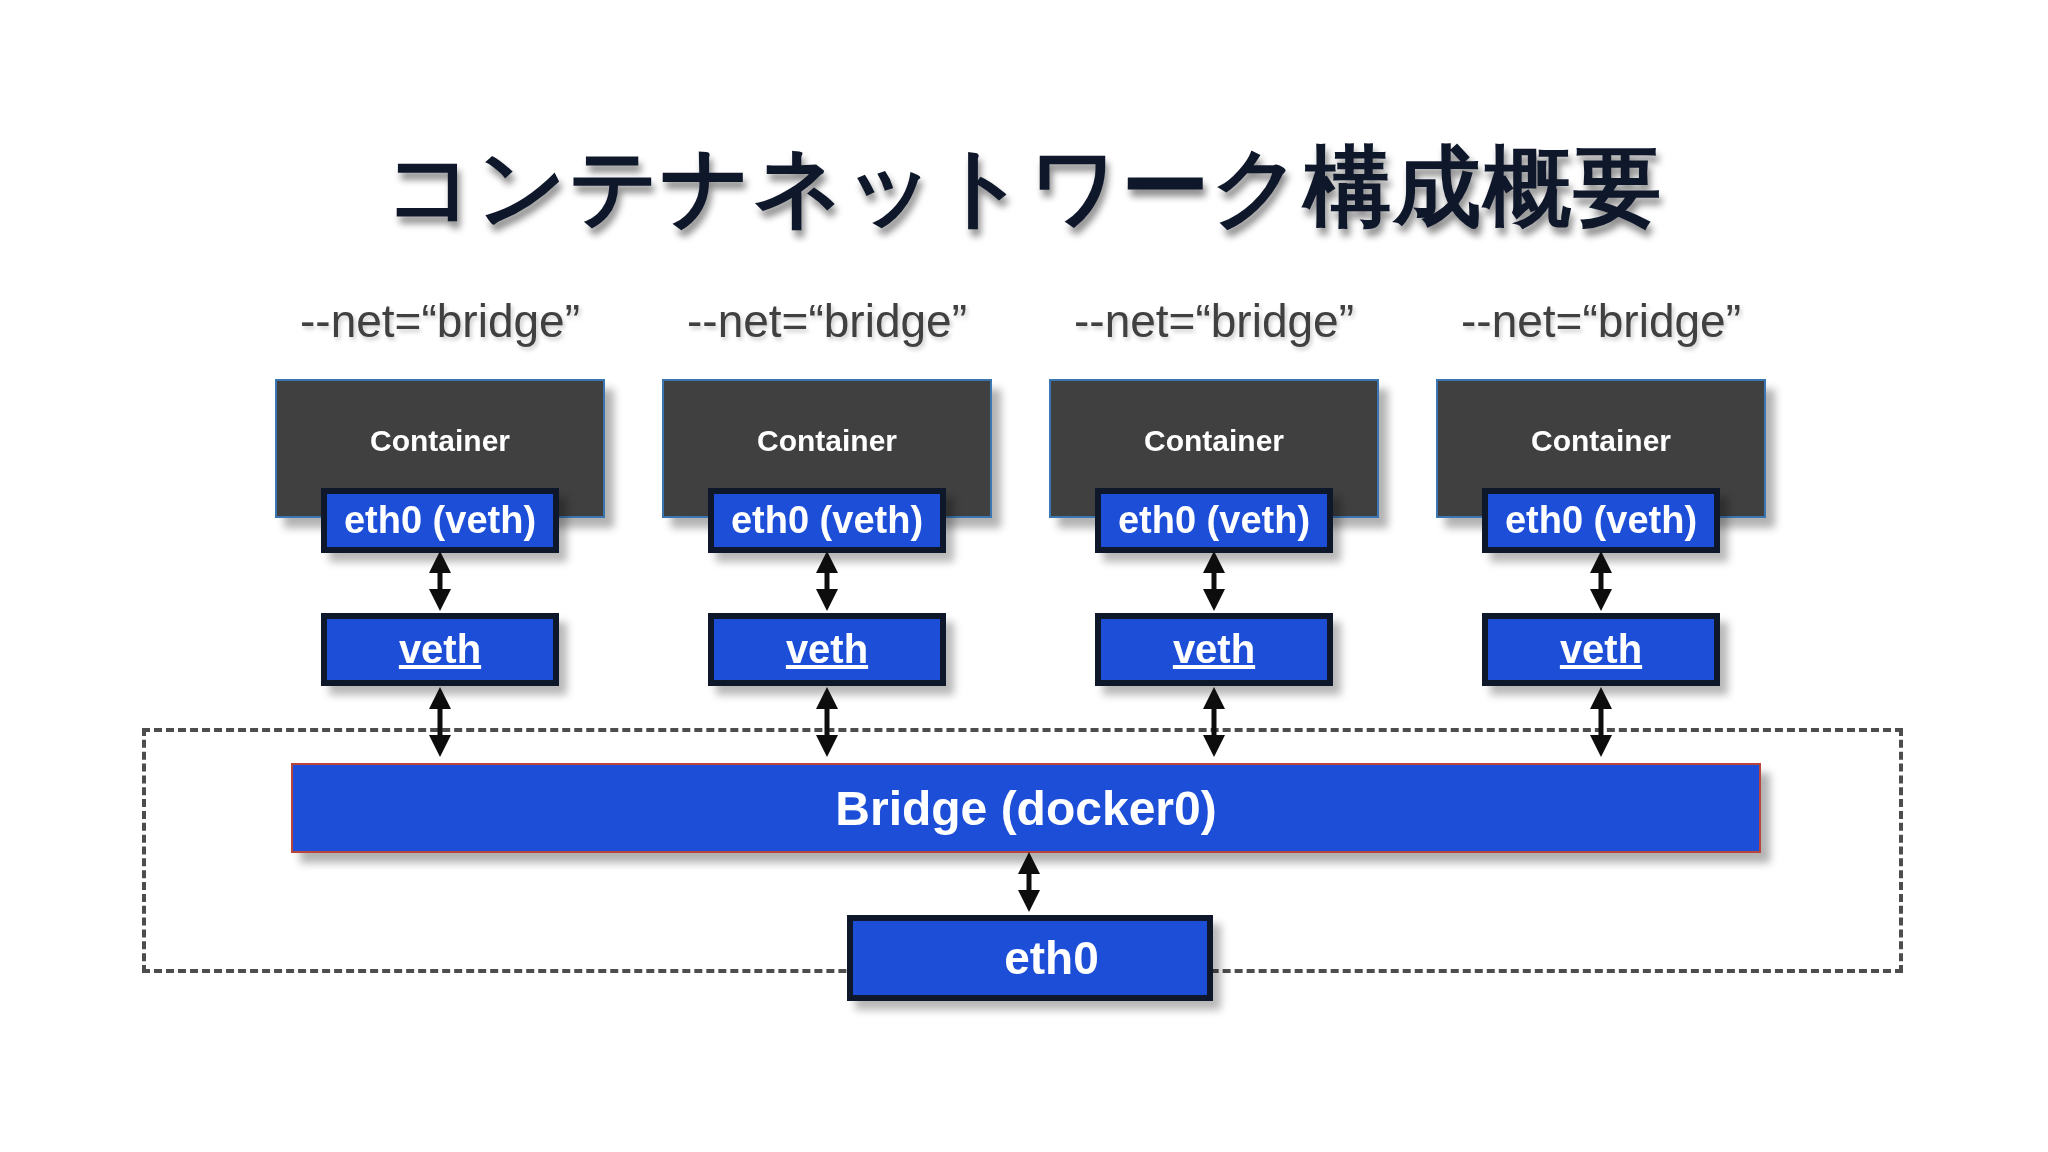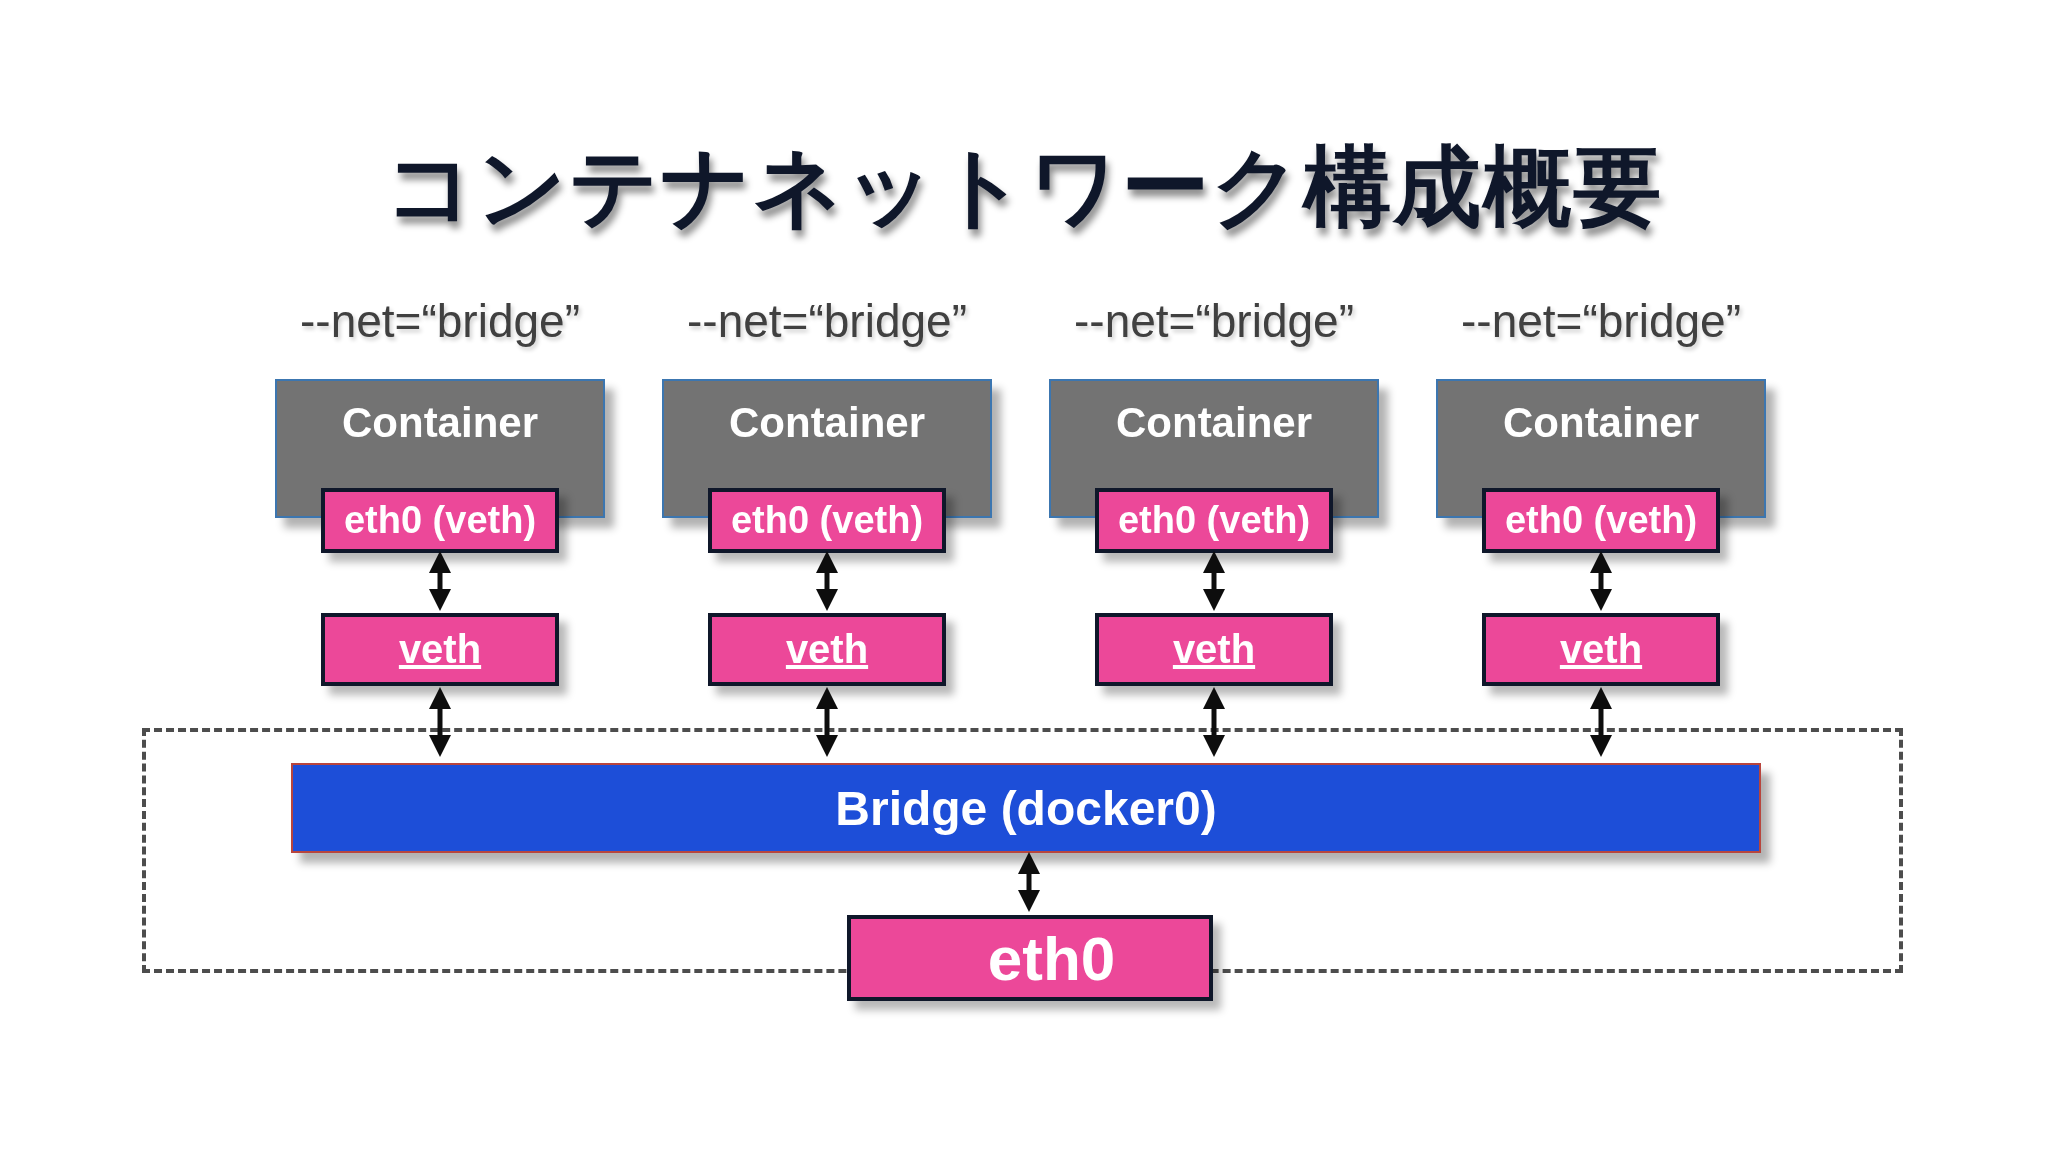--- a/index.html
+++ b/index.html
@@ -61,32 +61,32 @@
     color: #ffffff;
     font-weight: bold;
   }
 
   .container-box {
     position: absolute;
     top: 89px;
     left: 0;
     width: 330px;
     height: 139px;
-    background: #737373;
+    background: #404040;
     border: 2px solid #3C76B0;
     box-shadow: 9px 10px 8px rgba(0,0,0,0.30);
-    font-size: 42px;
+    font-size: 30px;
     z-index: 1;
     align-items: flex-start;
-    padding-top: 18px;
+    padding-top: 43px;
   }
 
   .green-box {
-    background: #ec4899;
-    border: 4px solid #0f172a;
+    background: #1d4ed8;
+    border: 6px solid #0f172a;
     box-shadow: 8px 9px 8px rgba(0,0,0,0.28);
     text-align: center;
   }
 
   .eth0-veth-box {
     position: absolute;
     top: 198px;
     left: 46px;
     width: 238px;
     height: 65px;
@@ -158,21 +158,21 @@
     transform: none;
     z-index: 4;
   }
 
   .host-eth0-box {
     position: absolute;
     left: 847px;
     top: 915px;
     width: 366px;
     height: 86px;
-    font-size: 62px;
+    font-size: 46px;
     z-index: 3;
     padding-left: 43px;
   }
 
   .arrow svg, svg.arrow { display: block; }
 </style>
 </head>
 <body>
 
 <div class="canvas">

